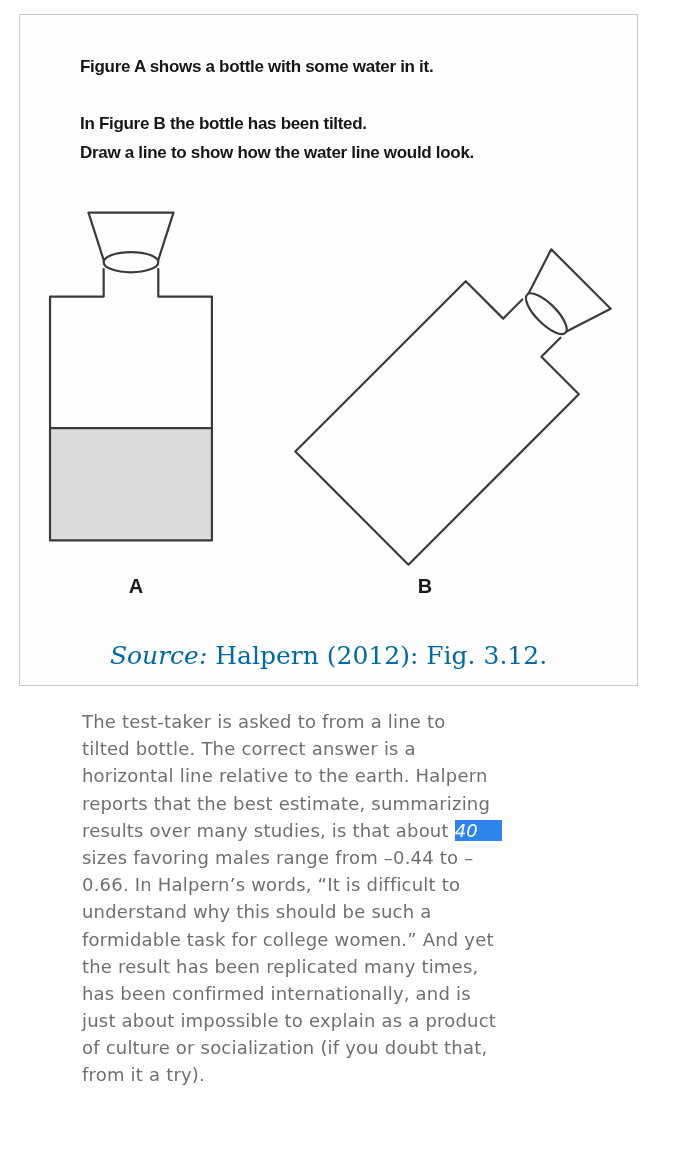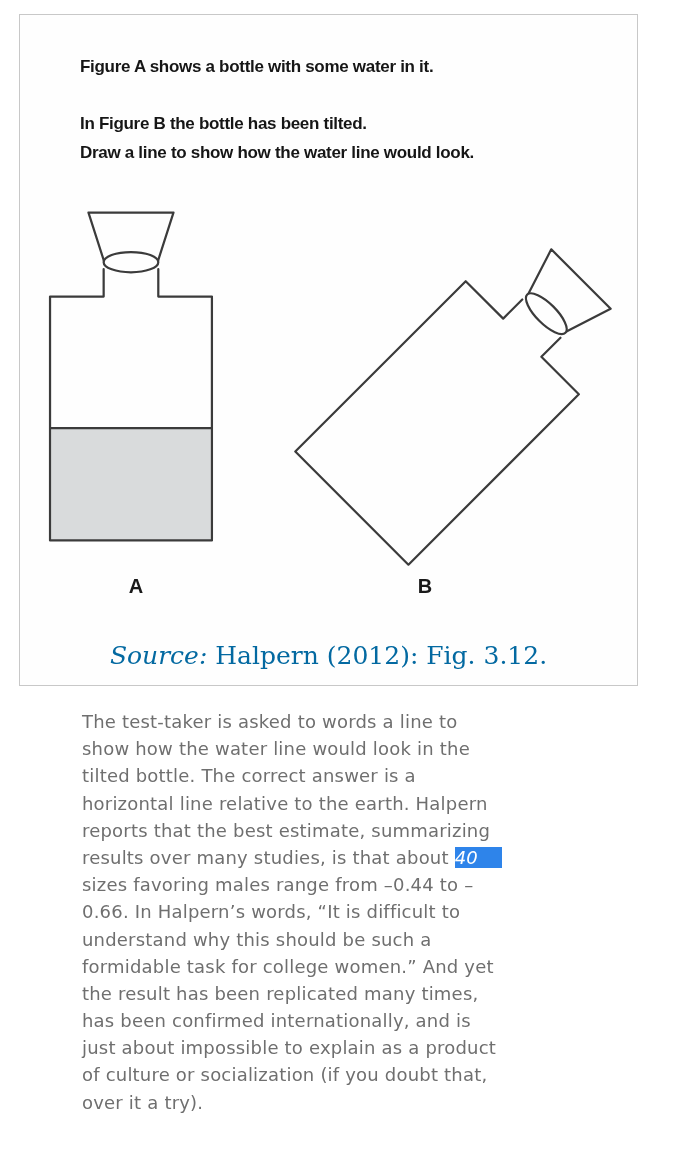--- a/index.html
+++ b/index.html
@@ -106,30 +106,29 @@
       </g>
     </g>
   </svg>
   <div class="fig-label fig-label-b">B</div>
 
   <div class="source-line">
     <span class="source-label">Source:</span><span> Halpern (2012): Fig. 3.12.</span>
   </div>
 
   <div class="body-text">
-      <div class="tline"><span>The test-taker is asked to words a line to</span></div>
-      <div class="tline"><span>show how the water line would look in the</span></div>
+      <div class="tline"><span>The test-taker is asked to from a line to</span></div>
       <div class="tline"><span>tilted bottle. The correct answer is a</span></div>
       <div class="tline"><span>horizontal line relative to the earth. Halpern</span></div>
       <div class="tline"><span>reports that the best estimate, summarizing</span></div>
       <div class="tline"><span>results over many studies, is that about </span><span class="hl hl-pad">40</span></div>
       <div class="tline"><span>sizes favoring males range from –0.44 to –</span></div>
       <div class="tline"><span>0.66. In Halpern’s words, “It is difficult to</span></div>
       <div class="tline"><span>understand why this should be such a</span></div>
       <div class="tline"><span>formidable task for college women.” And yet</span></div>
       <div class="tline"><span>the result has been replicated many times,</span></div>
       <div class="tline"><span>has been confirmed internationally, and is</span></div>
       <div class="tline"><span>just about impossible to explain as a product</span></div>
       <div class="tline"><span>of culture or socialization (if you doubt that,</span></div>
-      <div class="tline"><span>over it a try).</span></div>
+      <div class="tline"><span>from it a try).</span></div>
     </div>
 
 </div>
 
 </body></html>

